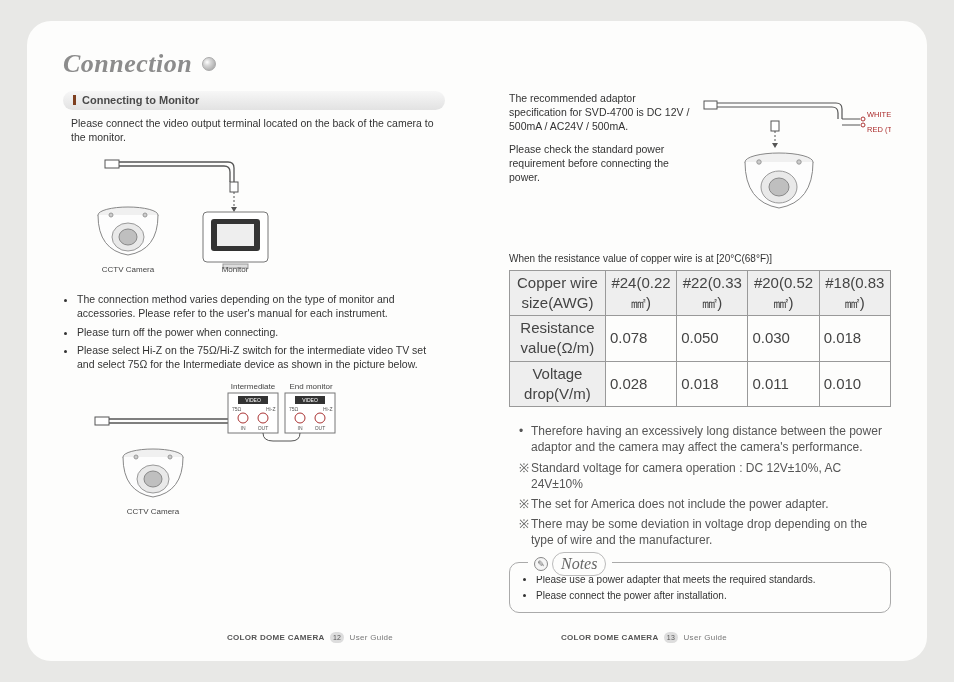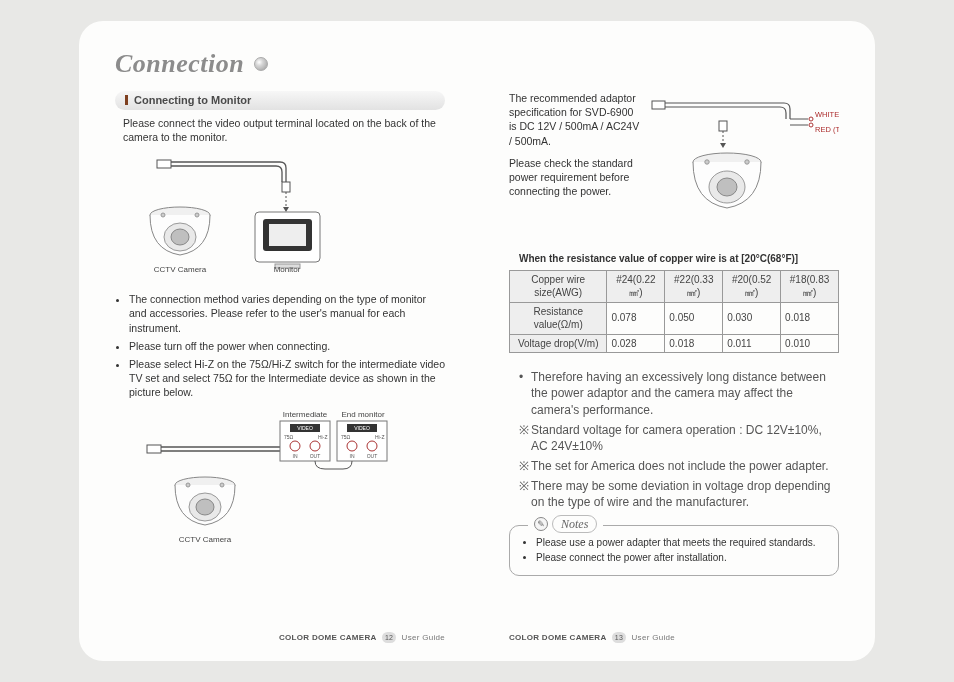--- a/index.html
+++ b/index.html
@@ -6,21 +6,21 @@
   body {
     width: 954px;
     height: 682px;
     background: #e8e8e6;
     font-family: Arial, "Helvetica Neue", sans-serif;
     display: flex;
     align-items: center;
     justify-content: center;
   }
   .page {
-    width: 796px;
+    width: 900px;
     height: 640px;
     background: #fdfdfc;
     border-radius: 24px;
     position: relative;
     padding: 28px 36px 20px 36px;
     display: flex;
     flex-direction: column;
   }
   .title-row { display: flex; align-items: center; gap: 10px; margin-bottom: 12px; }
   .title-row h1 {
@@ -52,21 +52,21 @@
   p.body { margin: 0 0 8px 8px; }
   ul.bullets { margin: 6px 0 8px 14px; }
   ul.bullets li { list-style: disc; margin-bottom: 4px; }
 
   .figure { margin: 8px auto 10px auto; display:flex; justify-content:flex-start; }
   .figure svg { display:block; }
 
   table.data {
     border-collapse: collapse;
     width: 100%;
-    font-size: 10px;
+    font-size: 15px;
     margin: 4px 0 16px 0;
   }
   table.data th, table.data td {
     border: 1px solid #999;
     padding: 2px 4px;
     color:#444;
   }
   table.data th { background:#eee; font-weight:500; }
   table.data .rowhead { background:#eee; text-align:center; font-weight:500; }
 
@@ -89,33 +89,33 @@
     top:-11px; left:18px;
     background:#fdfdfc;
     padding:0 6px;
     display:flex; align-items:center; gap:4px;
   }
   .notes-label .icon {
     width:14px;height:14px;border:1px solid #888;border-radius:50%;
     display:flex;align-items:center;justify-content:center;font-size:9px;color:#666;background:#f5f5f5;
   }
   .notes-label .txt {
-    font-style: italic; font-family: Georgia, serif; font-size:12px; color:#666;
+    font-style: italic; font-family: Georgia, serif; font-size:16px; color:#666;
     border:1px solid #bbb; border-radius:50px; padding:0 8px; background:#fdfdfc;
   }
   .notes-box ul { list-style: disc; margin-left: 14px; }
   .notes-box li { margin-bottom:2px; }
 
   .footer { position:absolute; bottom:18px; font-size:8px; color:#777; letter-spacing:0.3px;}
   .footer .pg { display:inline-block; width:14px;height:11px;border-radius:6px;background:#ddd;color:#555;text-align:center;line-height:11px;font-size:7px;margin:0 3px;}
   .footer.left { left: 200px; }
   .footer.right { right: 200px; }
   .footer b { color:#555; font-weight:700; }
 
-  .table-caption { font-weight:700; font-size:10px; margin:8px 0 2px 10px; color:#333;}
+  .table-caption { font-weight:400; font-size:10px; margin:8px 0 2px 0; color:#333;}
   .wire-lbl { font-size:7.5px; fill:#ab2b2b; }
 </style>
 </head>
 <body>
 
 <div class="page">
 
   <div class="title-row">
     <h1>Connection</h1>
     <span class="title-bullet"></span>
@@ -208,21 +208,21 @@
           </g>
           <text x="90" y="135" font-size="8" fill="#444" text-anchor="middle">CCTV Camera</text>
         </svg>
       </div>
     </div>
 
     <div class="col">
 
       <div style="display:flex; gap:8px;">
         <div style="flex:1;">
-          <p class="body" style="margin-left:0">The recommended adaptor specification for SVD-6900 is DC 12V / 500mA / AC24V / 500mA.</p>
+          <p class="body" style="margin-left:0">The recommended adaptor specification for SVD-4700 is DC 12V / 500mA / AC24V / 500mA.</p>
           <p class="body" style="margin-left:0">Please check the standard power requirement before connecting the power.</p>
         </div>
         <div style="flex:1;">
           <svg width="190" height="150" viewBox="0 0 190 150">
             <path d="M15 12 h120 q6 0 6 6 v10" fill="none" stroke="#555" stroke-width="1.2"></path>
             <path d="M15 16 h116 q6 0 6 6 v6" fill="none" stroke="#555" stroke-width="1.2"></path>
             <rect x="3" y="10" width="13" height="8" fill="#fff" stroke="#555"></rect>
 
             <path d="M141 28 h18" stroke="#555"></path>
             <path d="M141 34 h18" stroke="#555"></path>

